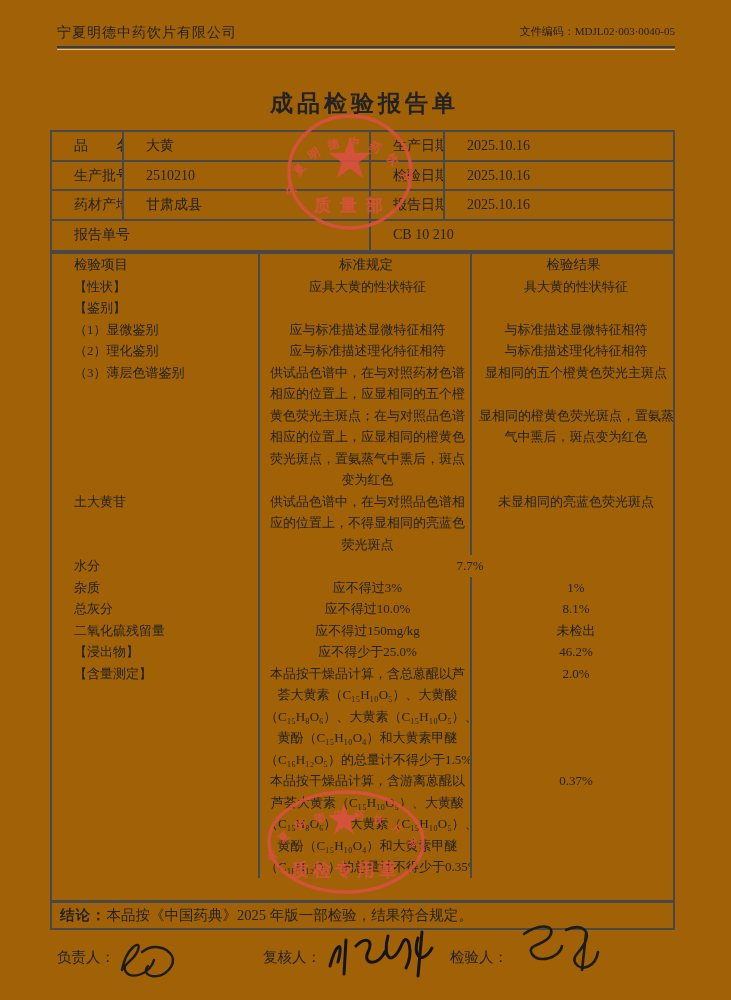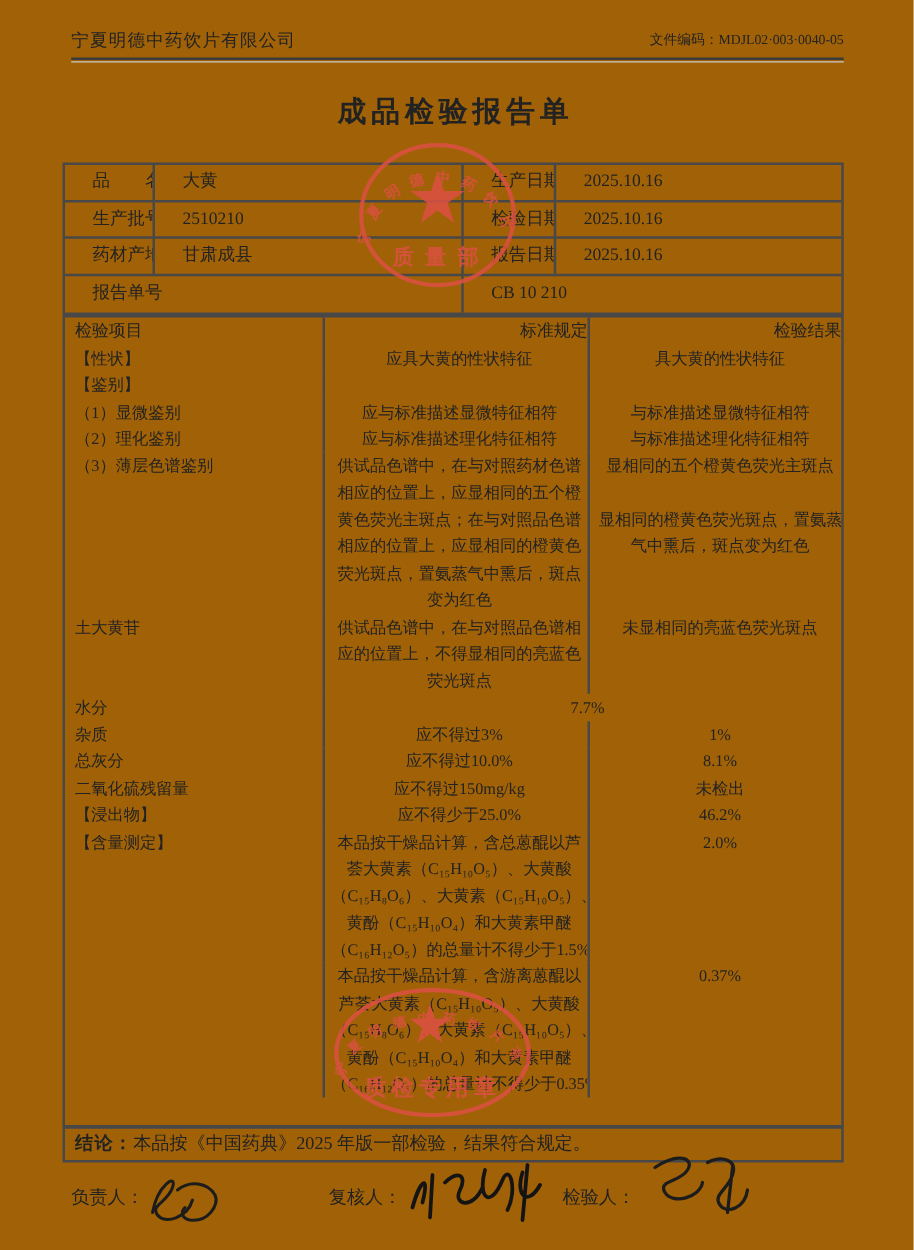--- a/index.html
+++ b/index.html
@@ -3,44 +3,44 @@
 <meta charset="utf-8">
 <style>
   html,body{margin:0;padding:0;background:#fff;}
   .page{position:relative;width:731px;height:1000px;background:#a16207;overflow:hidden;
         font-family:"Liberation Serif", serif;color:#222;}
   
   .lh-company{position:absolute;left:57px;top:24px;font-size:14px;letter-spacing:1px;}
   .lh-code{position:absolute;right:56px;top:24px;font-size:11px;}
   .lh-rule{position:absolute;left:57px;top:46px;width:618px;height:2px;background:#3c3c3c;}
   .lh-rule2{position:absolute;left:57px;top:49px;width:618px;height:1px;background:#c9c9c9;}
-  .doc-title{position:absolute;left:0;top:74px;width:729px;text-align:center;
+  .doc-title{position:absolute;left:0;top:88px;width:729px;text-align:center;
              font-size:23px;font-weight:bold;letter-spacing:4px;}
   
   .info-table{position:absolute;left:50px;top:130px;width:625px;box-sizing:border-box;
               border:2px solid #484848;display:grid;
               grid-template-columns:72px 247px 74px 228px;grid-auto-rows:29.5px;}
   .ic{box-sizing:border-box;border-right:2px solid #484848;border-bottom:2px solid #484848;
       line-height:27.5px;font-size:14px;padding-left:22px;white-space:nowrap;overflow:hidden;}
   .ic.lastcol{border-right:none;}
   .ic.lastrow{border-bottom:none;}
   .ic.span2a{grid-column:1/3;}
   .ic.span2b{grid-column:3/5;}
   
   .main-table{position:absolute;left:50px;top:252px;width:625px;height:650px;box-sizing:border-box;
               border:2px solid #484848;font-size:13px;}
   .mt-row{display:flex;width:100%;}
   .mt-cell{box-sizing:border-box;overflow:hidden;}
-  .mt-cell.c1{width:206px;padding-left:8px;}
+  .mt-cell.c1{width:206px;padding-left:22px;}
   .mt-cell.c2{width:212px;border-left:2px solid #484848;padding-left:5px;}
   .mt-cell.c3{flex:1;border-left:2px solid #484848;padding-left:7px;}
   .mt-line,.mt-cell.c1{line-height:21.5px;white-space:nowrap;}
   .mt-line{height:21.5px;overflow:hidden;text-align:center;}
   .mt-head .mt-cell{height:21.5px;line-height:21.5px;font-size:13.5px;}
-  .mt-head .c2,.mt-head .c3{text-align:right;padding-left:2px;}
+  .mt-head .c2,.mt-head .c3{text-align:center;padding-left:2px;}
   
   .conclusion{position:absolute;left:50px;top:901px;width:625px;height:29px;box-sizing:border-box;
               border:2px solid #484848;line-height:25px;font-size:14.5px;padding-left:8px;white-space:nowrap;}
   .conclusion b{letter-spacing:1px;}
   
   .sig-label{position:absolute;top:948px;font-size:14.5px;}
   .sig-owner-label{left:57px;} .sig-reviewer-label{left:263px;} .sig-inspector-label{left:450px;}
   .sig-svg{position:absolute;}
   
   .stamp{position:absolute;opacity:0.85;pointer-events:none;}

